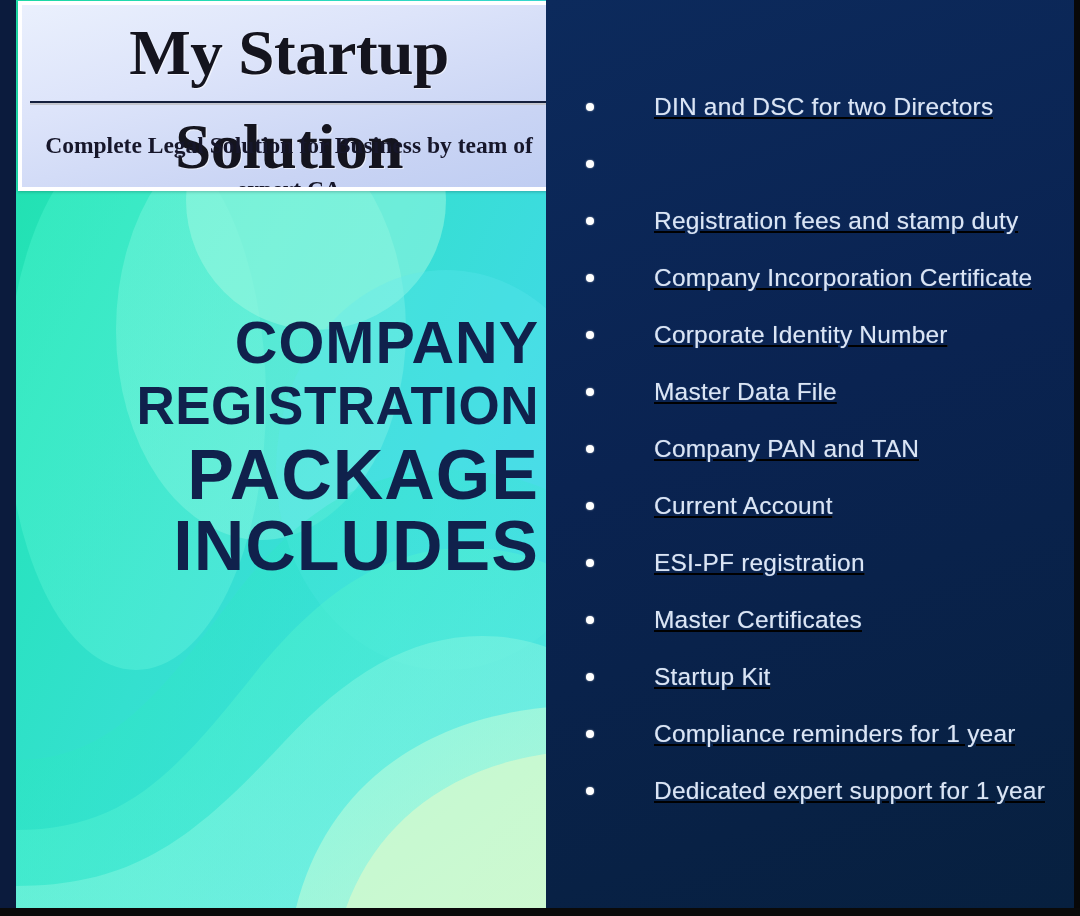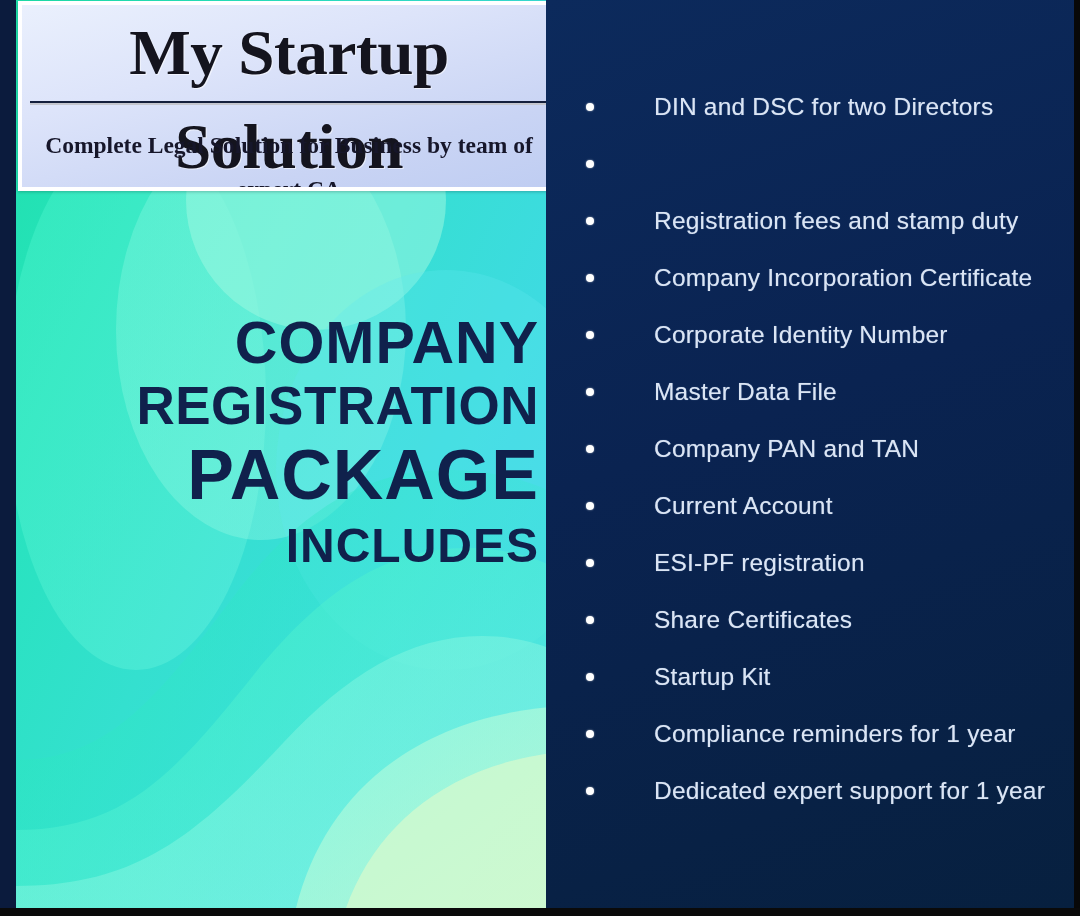--- a/index.html
+++ b/index.html
@@ -19,20 +19,21 @@
     left:546px; top:0;
     width:528px; height:908px;
     background:#0a2351;
     background-image:linear-gradient(160deg,#0c2a5c 0%,#0a2351 45%,#07203f 100%);
   }
   .bullet-list {
     position:absolute;
     left:36px; top:78px;
     right:10px;
     list-style:none;
+    text-decoration:underline;
   }
   .bullet-item {
     position:relative;
     display:block;
     padding-left:72px;
     height:57px;
     line-height:57px;
     color:#dbe5f4;
     font-size:24.5px;
     font-weight:400;
@@ -109,21 +110,21 @@
     left:0; right:24px; top:312px;
     text-align:right;
     color:#10214c;
     font-weight:700;
     letter-spacing:0.5px;
     text-transform:uppercase;
   }
   .hl-1 { font-size:59px; line-height:63px; letter-spacing:1px; }
   .hl-2 { font-size:53px; line-height:62px; letter-spacing:0.5px;margin-left:19px; }
   .hl-3 { font-size:70px; line-height:76px; letter-spacing:1px;padding-left:18px; }
-  .hl-4 { font-size:48px; line-height:66px; letter-spacing:1px; }
+  .hl-4 { font-size:70px; line-height:66px; letter-spacing:1px; }
 
   
   .edge-bottom {
     position:absolute; left:0; bottom:0;
     width:1080px; height:8px; background:#0a0a0a;
   }
   .edge-right {
     position:absolute; right:0; top:0;
     width:6px; height:916px; background:#080808;
   }
@@ -190,21 +191,21 @@
     <ul class="bullet-list" id="bullet-list">
         <li class="bullet-item"><span class="bullet-dot"></span><span>DIN and DSC for two Directors</span></li>
         <li class="bullet-item"><span class="bullet-dot"></span></li>
         <li class="bullet-item"><span class="bullet-dot"></span><span>Registration fees and stamp duty</span></li>
         <li class="bullet-item"><span class="bullet-dot"></span><span>Company Incorporation Certificate</span></li>
         <li class="bullet-item"><span class="bullet-dot"></span><span>Corporate Identity Number</span></li>
         <li class="bullet-item"><span class="bullet-dot"></span><span>Master Data File</span></li>
         <li class="bullet-item"><span class="bullet-dot"></span><span>Company PAN and TAN</span></li>
         <li class="bullet-item"><span class="bullet-dot"></span><span>Current Account</span></li>
         <li class="bullet-item"><span class="bullet-dot"></span><span>ESI-PF registration</span></li>
-        <li class="bullet-item"><span class="bullet-dot"></span><span>Share Certificates</span></li>
+        <li class="bullet-item"><span class="bullet-dot"></span><span>Master Certificates</span></li>
         <li class="bullet-item"><span class="bullet-dot"></span><span>Startup Kit</span></li>
         <li class="bullet-item"><span class="bullet-dot"></span><span>Compliance reminders for 1 year</span></li>
         <li class="bullet-item"><span class="bullet-dot"></span><span>Dedicated expert support for 1 year</span></li>
       </ul>
   </div>
 
   <div class="edge-right"></div>
   <div class="edge-bottom"></div>
 </div>
 

